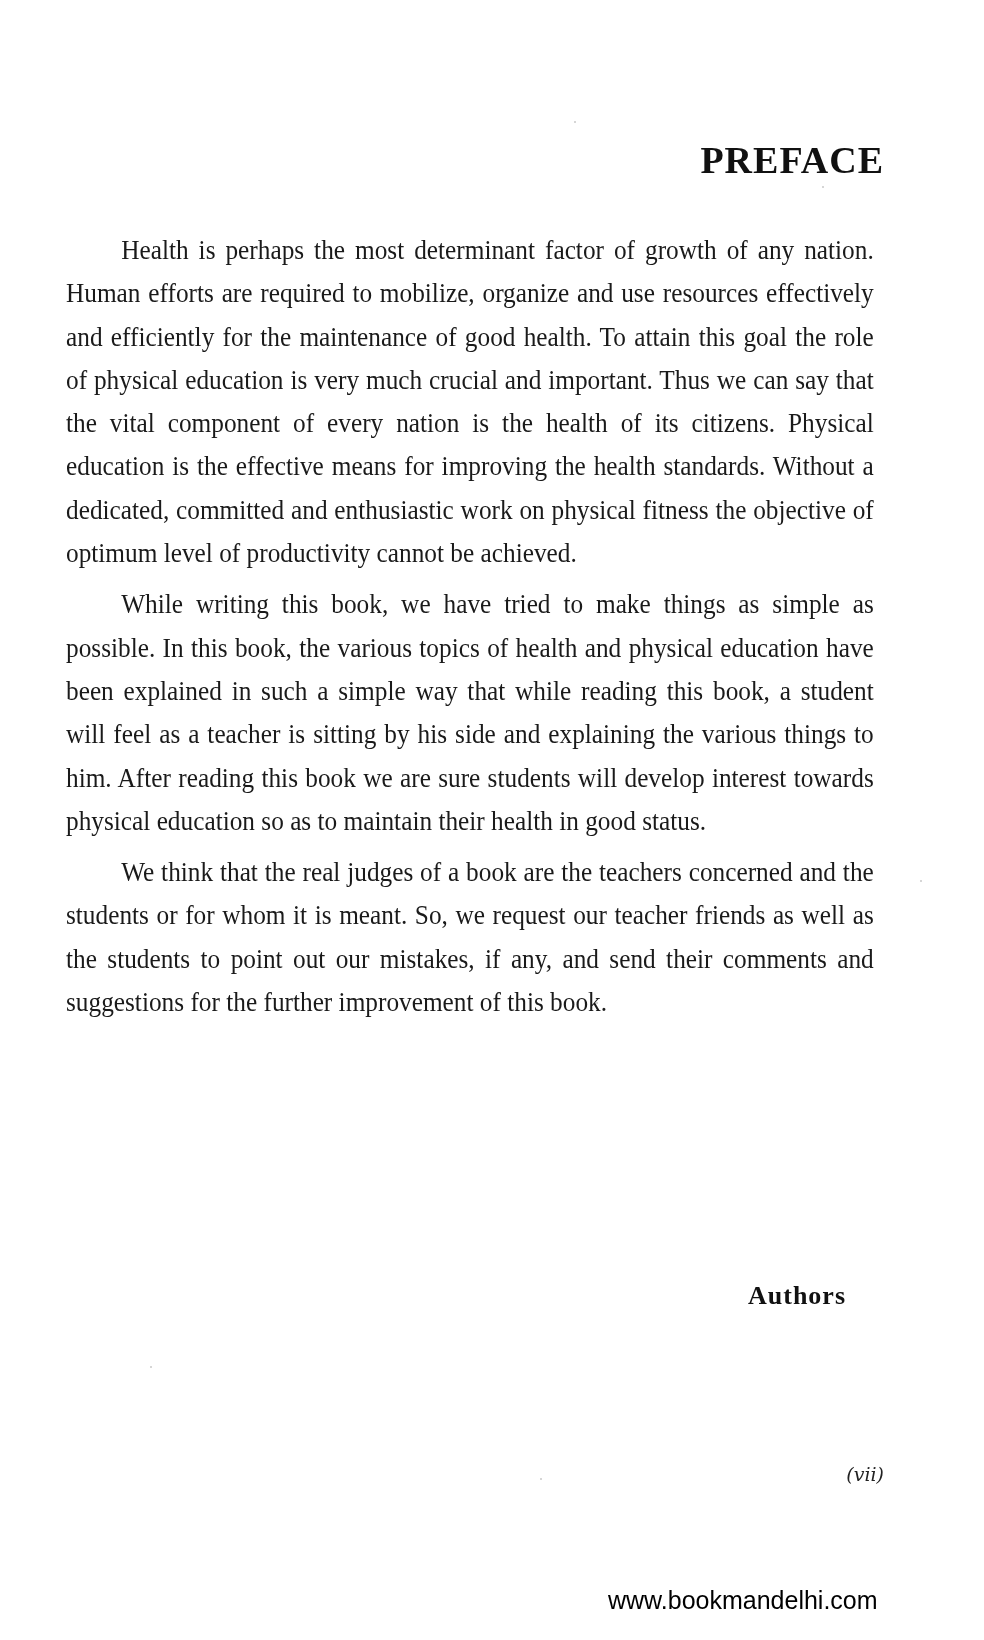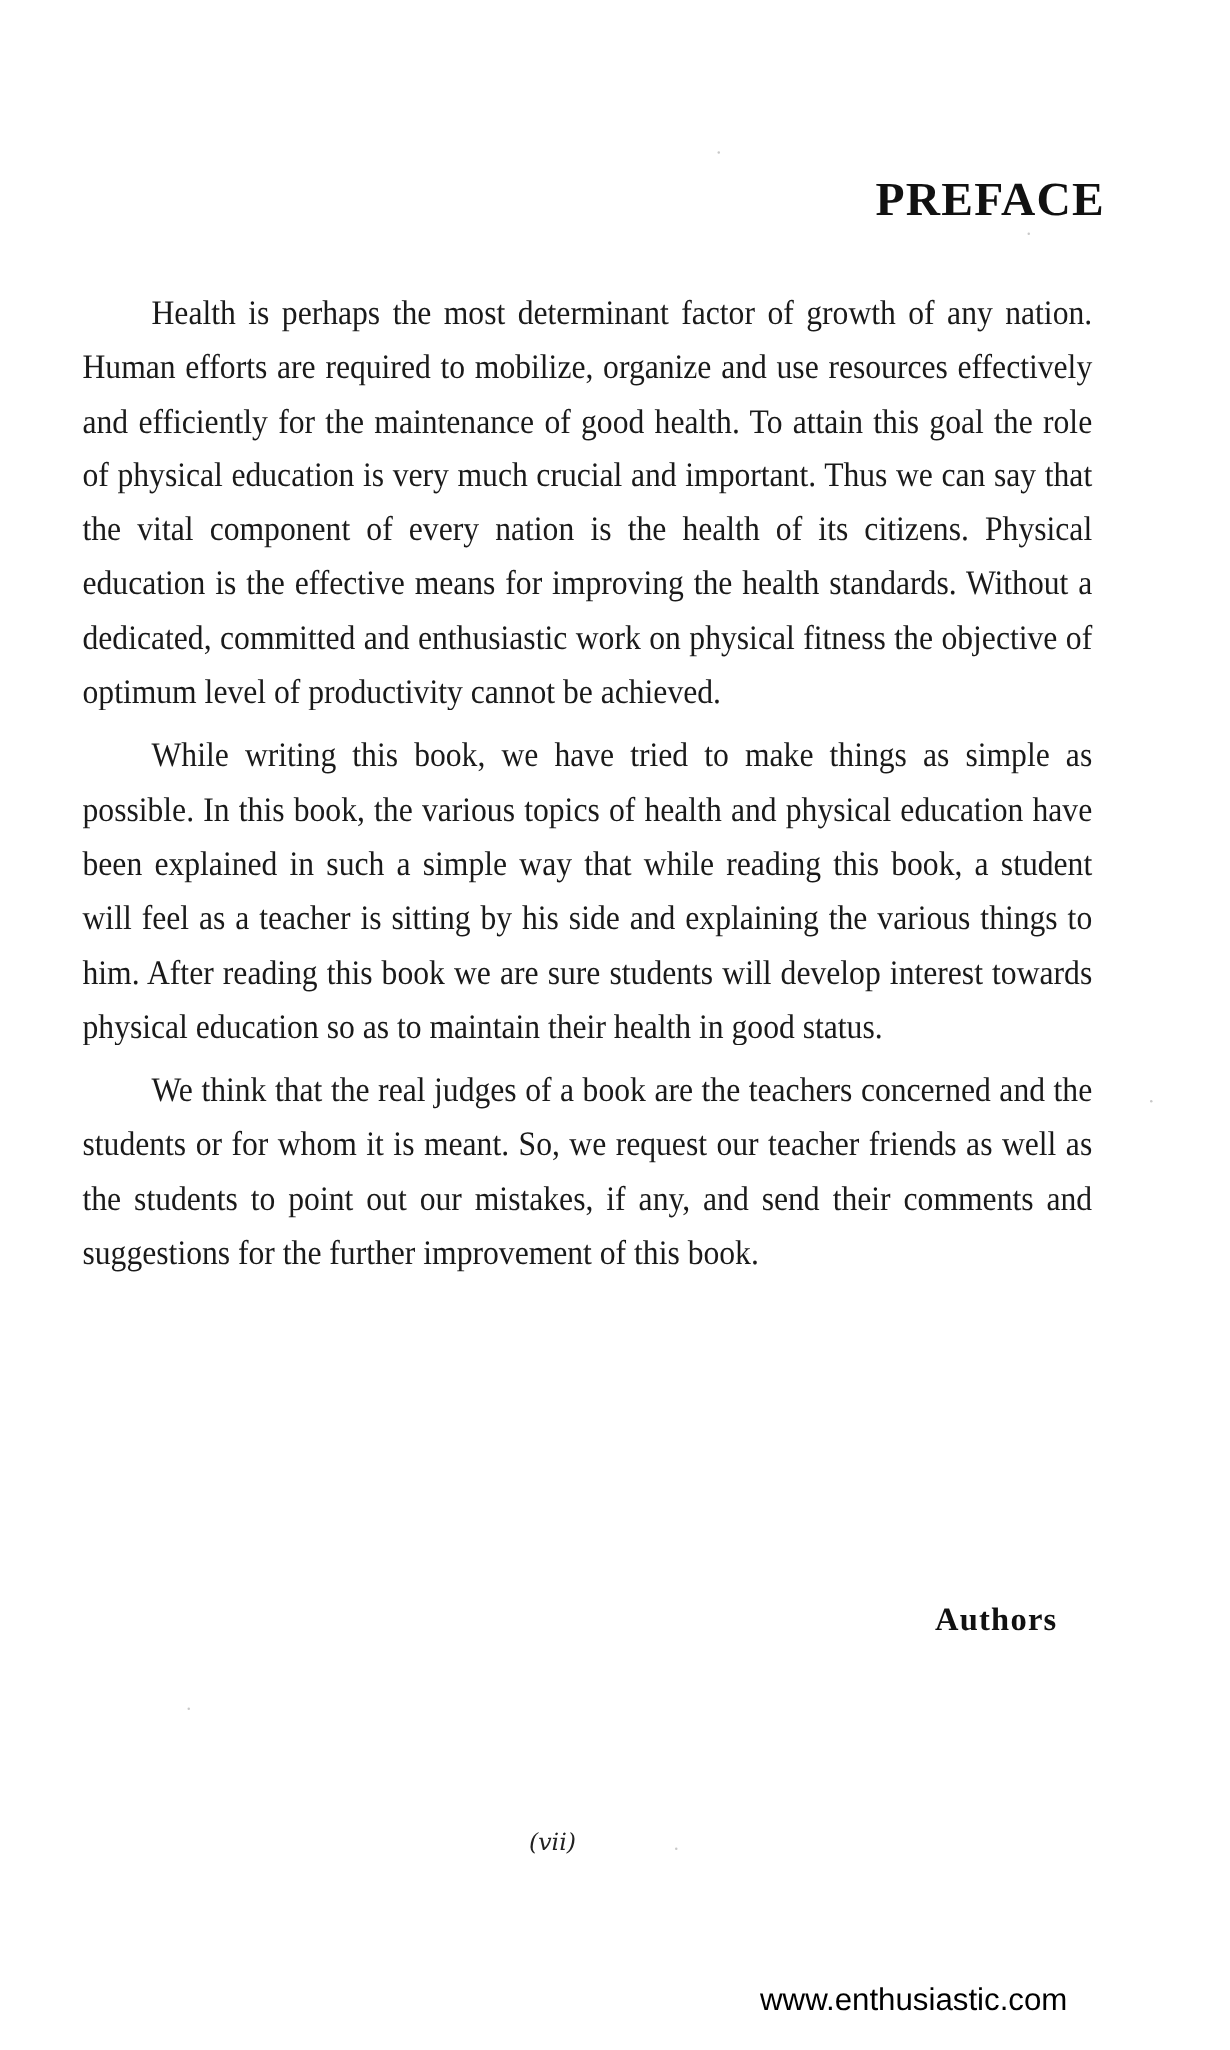--- a/index.html
+++ b/index.html
@@ -63,21 +63,21 @@
       font-size: 26px;
       letter-spacing: 1px;
       color: #111;
       margin: 0;
     }
     .page-number {
       position: absolute;
       top: 1463px;
       left: 0;
       width: 884px;
-      text-align: center;
+      text-align: right;
       font-family: "DejaVu Serif", "Liberation Serif", serif;
       font-style: italic;
       font-size: 19px;
       color: #222;
       margin: 0;
     }
     .watermark {
       position: absolute;
       top: 1586px;
       left: 608px;
@@ -104,21 +104,21 @@
   <div class="body-text">
     <p class="para">Health is perhaps the most determinant factor of growth of any nation. Human efforts are required to mobilize, organize and use resources effectively and efficiently for the maintenance of good health. To attain this goal the role of physical education is very much crucial and important. Thus we can say that the vital component of every nation is the health of its citizens. Physical education is the effective means for improving the health standards. Without a dedicated, committed and enthusiastic work on physical fitness the objective of optimum level of productivity cannot be achieved.</p>
     <p class="para">While writing this book, we have tried to make things as simple as possible. In this book, the various topics of health and physical education have been explained in such a simple way that while reading this book, a student will feel as a teacher is sitting by his side and explaining the various things to him. After reading this book we are sure students will develop interest towards physical education so as to maintain their health in good status.</p>
     <p class="para">We think that the real judges of a book are the teachers concerned and the students or for whom it is meant. So, we request our teacher friends as well as the students to point out our mistakes, if any, and send their comments and suggestions for the further improvement of this book.</p>
   </div>
 
   <p class="signature">Authors</p>
 
   <p class="page-number">(vii)</p>
 
-  <p class="watermark">www.enthusiastic.com</p>
+  <p class="watermark">www.bookmandelhi.com</p>
 
   <span class="speck" style="left:574px;top:121px;"></span>
   <span class="speck" style="left:822px;top:186px;"></span>
   <span class="speck" style="left:596px;top:1002px;"></span>
   <span class="speck" style="left:540px;top:1478px;"></span>
   <span class="speck" style="left:150px;top:1366px;"></span>
   <span class="speck" style="left:920px;top:880px;"></span>
 </div>
 
 </body></html>

